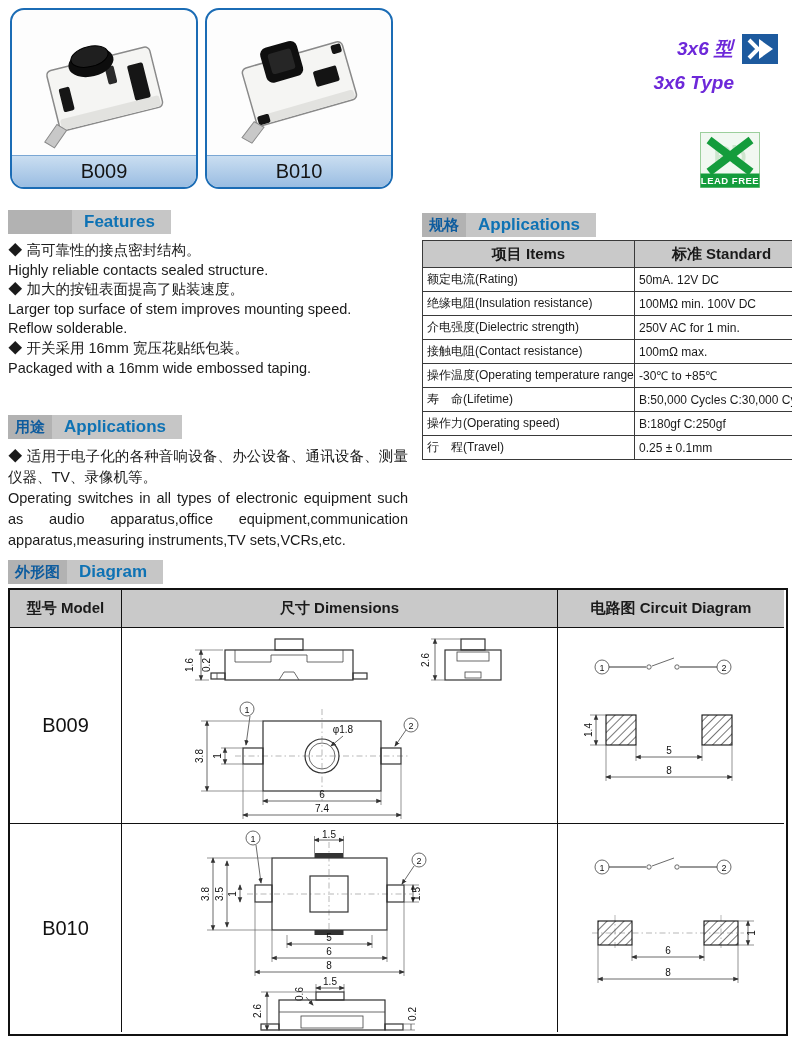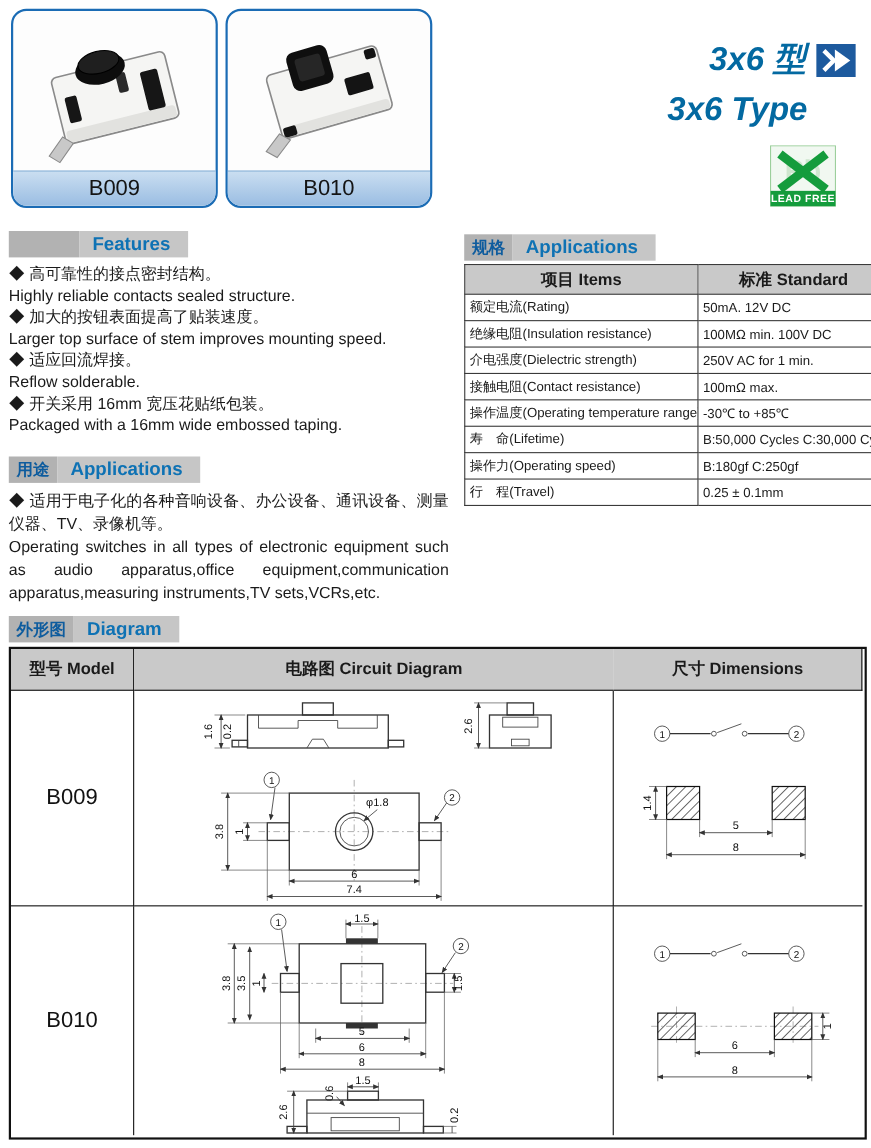--- a/index.html
+++ b/index.html
@@ -11,21 +11,21 @@
         border-radius:14px;background:#fdfdfd;overflow:hidden;}
   .card .photo{position:absolute;left:0;right:0;top:0;bottom:31px;display:flex;
         align-items:center;justify-content:center;}
   .card .plabel{position:absolute;left:0;right:0;bottom:0;height:31px;
         background:linear-gradient(#cadef1,#9abde2);border-top:1px solid #7aa7d4;
         display:flex;align-items:center;justify-content:center;font-size:20px;color:#141414;}
 
   
   .titleblock{position:absolute;right:14px;top:34px;text-align:right;}
   .trow1{display:flex;align-items:center;justify-content:flex-end;gap:9px;}
-  .ttext{font-size:30px;font-weight:bold;font-style:italic;color:#0369a1;}
+  .ttext{font-size:19px;font-weight:bold;font-style:italic;color:#6d28d9;}
   .trow2{margin-top:8px;margin-right:44px;}
 
   
   .sect-hdr{position:absolute;display:inline-flex;height:24px;font-weight:bold;}
   .sect-hdr .zh{background:#b2b2b2;color:#0e5c9e;font-size:15px;display:flex;
         align-items:center;padding:0 7px;}
   .sect-hdr .zh.blank{min-width:50px;}
   .sect-hdr .en{background:#c6c6c6;color:#0e72b4;font-size:17px;display:flex;
         align-items:center;padding:0 16px 0 12px;}
 
@@ -140,21 +140,20 @@
 
   <div class="sect-hdr" style="left:8px;top:210px;">
     <span class="zh blank"></span>
     <span class="en">Features</span>
   </div>
   <div class="features-body">
     <div>◆ 高可靠性的接点密封结构。</div>
     <div>Highly reliable contacts sealed structure.</div>
     <div>◆ 加大的按钮表面提高了贴装速度。</div>
     <div>Larger top surface of stem improves mounting speed.</div>
-    <div>◆ 适应回流焊接。</div>
     <div>Reflow solderable.</div>
     <div>◆ 开关采用 16mm 宽压花贴纸包装。</div>
     <div>Packaged with a 16mm wide embossed taping.</div>
   </div>
 
   <div class="sect-hdr" style="left:8px;top:415px;">
     <span class="zh">用途</span>
     <span class="en">Applications</span>
   </div>
   <div class="apps-body">
@@ -207,22 +206,22 @@
     </tbody>
   </table>
 
   <div class="sect-hdr" style="left:8px;top:560px;text-align:right;">
     <span class="zh">外形图</span>
     <span class="en">Diagram</span>
   </div>
 
   <div class="diag-table">
     <div class="dcell dhead">型号 Model</div>
+    <div class="dcell dhead">尺寸 Dimensions</div>
     <div class="dcell dhead last-col">电路图 Circuit Diagram</div>
-    <div class="dcell dhead">尺寸 Dimensions</div>
 
     <div class="dcell dmodel">B009</div>
     <div class="dcell">
       <svg width="330" height="190" viewBox="0 0 330 190">
 
         <g transform="translate(50,8)">
           <rect x="50" y="0" width="28" height="11" class="ol"></rect>
           <rect x="0" y="11" width="128" height="30" class="ol"></rect>
           <path d="M10,11 v12 h36 v-7 h36 v7 h36 v-12" class="thin"></path>
           <path d="M54,41 l5,-8 h10 l5,8" class="thin"></path>

